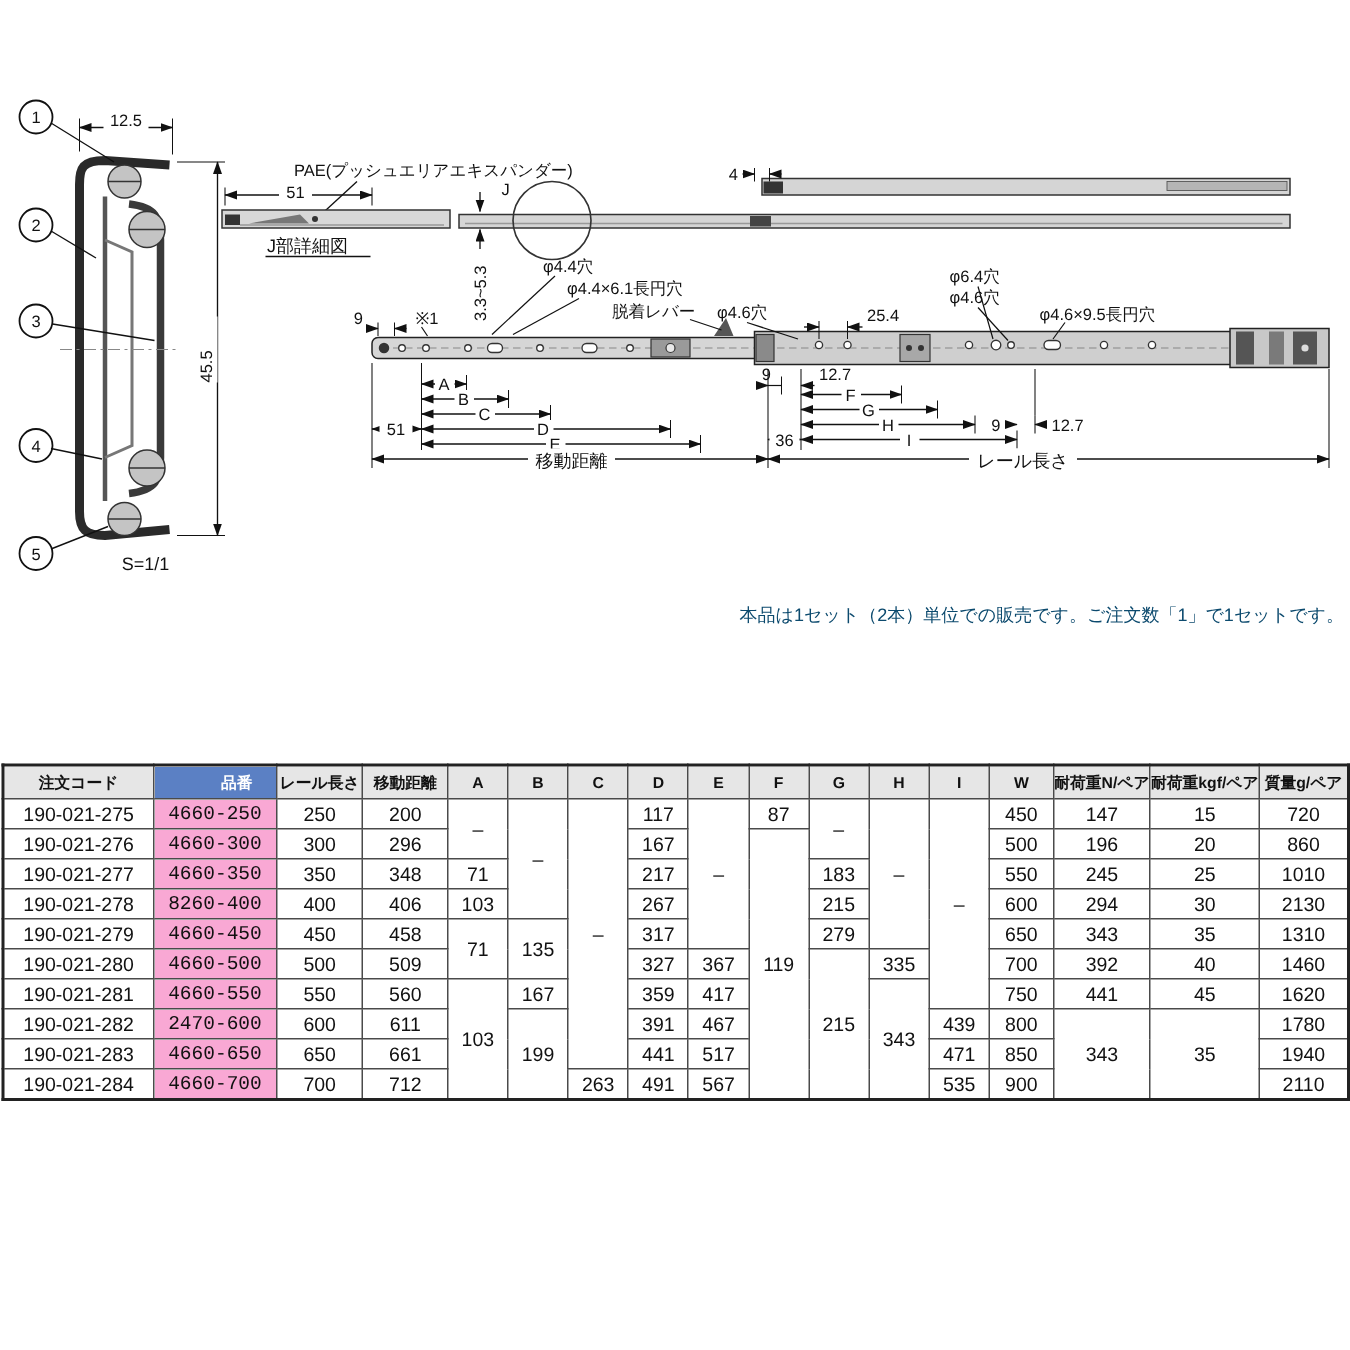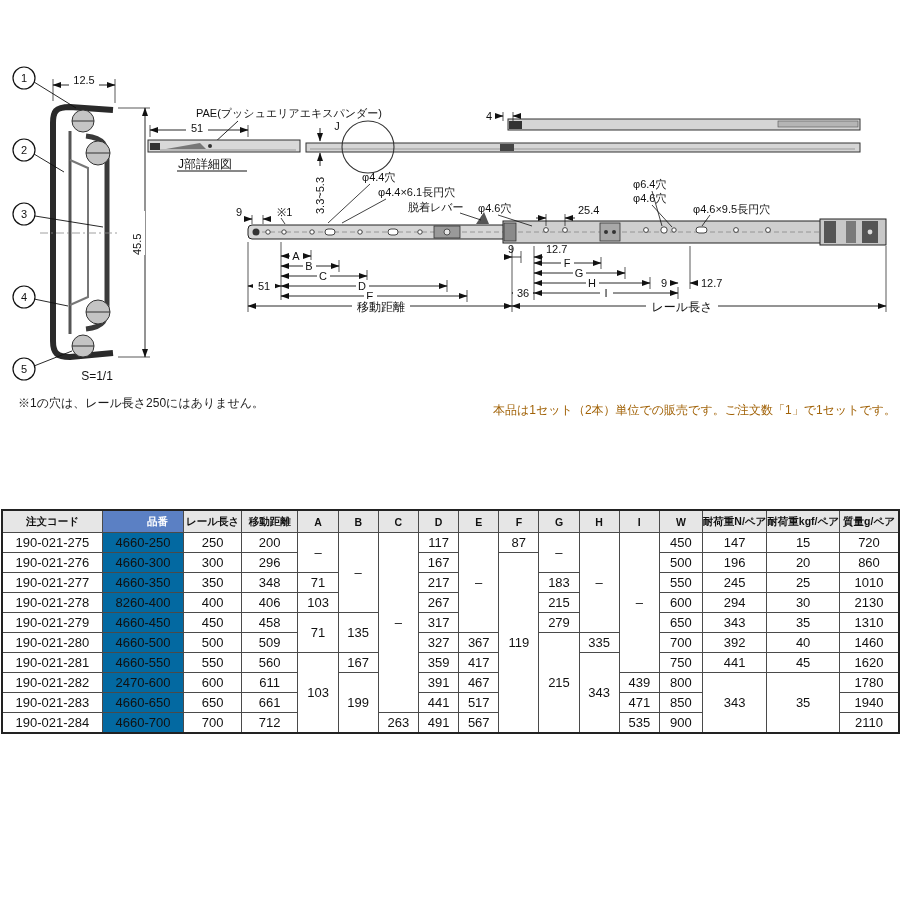--- a/index.html
+++ b/index.html
@@ -2,29 +2,29 @@
 <html><head>
 <meta charset="utf-8">
 <style>
   html,body{margin:0;padding:0;background:#fff;}
   .stage{position:relative;width:900px;height:900px;background:#fff;overflow:hidden;
          font-family:"Liberation Sans",sans-serif;color:#111;}
   svg text{font-family:"Liberation Sans",sans-serif;fill:#111;}
   .t11{font-size:11px;}
   .t12{font-size:12px;}
   .note{position:absolute;font-size:12px;color:#1a1a1a;white-space:nowrap;}
-  .note-blue{position:absolute;font-size:12px;color:#a16207;white-space:nowrap;}
+  .note-blue{position:absolute;font-size:12px;color:#0c4a6e;white-space:nowrap;}
   table.spec{position:absolute;left:1px;top:509px;border-collapse:collapse;table-layout:fixed;
              background:#fff;border:2px solid #222;}
   table.spec th{background:#e6e6e6;font-size:10.5px;font-weight:bold;height:21px;
                 border:1px solid #4a4a4a;padding:0;overflow:hidden;white-space:nowrap;}
   table.spec td{font-size:13px;height:19px;border:1px solid #4a4a4a;padding:0;
                 text-align:center;overflow:hidden;white-space:nowrap;}
   table.spec th.hinban-h{background:#5b80c4;color:#fff;padding-left:29px;}
-  table.spec td.hinban{background:#0369a1;}
+  table.spec td.hinban{background:#f9a8d4;font-family:Liberation Mono, monospace;}
 </style>
 </head>
 <body>
 
 <div class="stage">
 
   <svg width="900" height="460" viewBox="0 0 900 460" style="position:absolute;left:0;top:0;">
     <defs>
       <marker id="ma" markerWidth="9" markerHeight="7" refX="8" refY="3" orient="auto-start-reverse" markerUnits="userSpaceOnUse">
         <path d="M0,0L8.5,3L0,6z" fill="#111"></path>
@@ -275,21 +275,20 @@
       <line x1="698" y1="283" x2="690" y2="283" stroke="#111" stroke-width="0.9" marker-end="url(#ma)"></line>
       <text class="t11" x="667" y="287" text-anchor="end">9</text>
       <text class="t11" x="701" y="287">12.7</text>
 
       <line x1="512" y1="306" x2="886" y2="306" stroke="#111" stroke-width="0.9" marker-start="url(#ma)" marker-end="url(#ma)"></line>
       <rect x="646" y="299" width="72" height="14" fill="#fff"></rect>
       <text class="t12" x="682" y="311" text-anchor="middle">レール長さ</text>
     </g>
   </svg>
 
-  <div class="note" style="left:18px;top:395px;">※1の穴は、レール長さ250にはありません。</div>
   <div class="note-blue" style="right:4px;top:402px;">本品は1セット（2本）単位での販売です。ご注文数「1」で1セットです。</div>
 
   <table class="spec">
     <colgroup>
         <col style="width: 103px;">
         <col style="width: 84px;">
         <col style="width: 58px;">
         <col style="width: 58px;">
         <col style="width: 42px;">
         <col style="width: 42px;">

